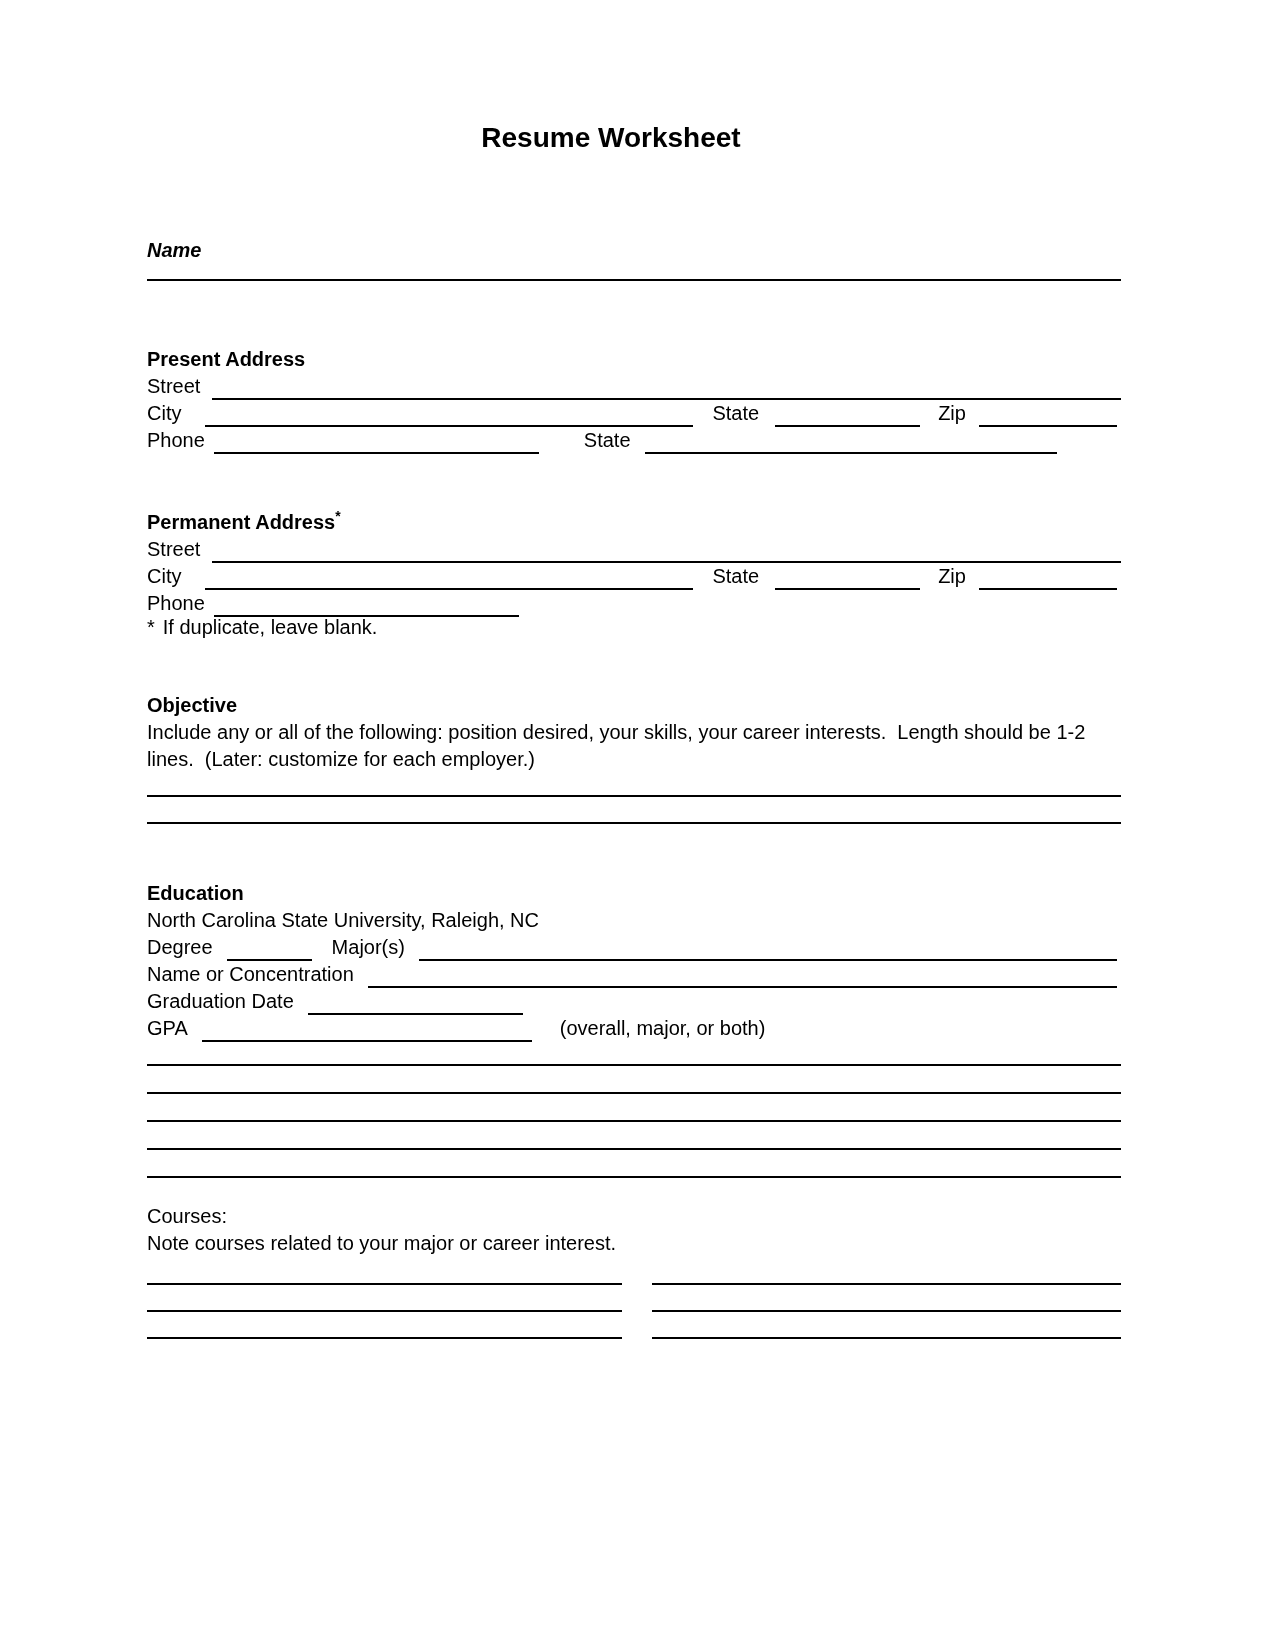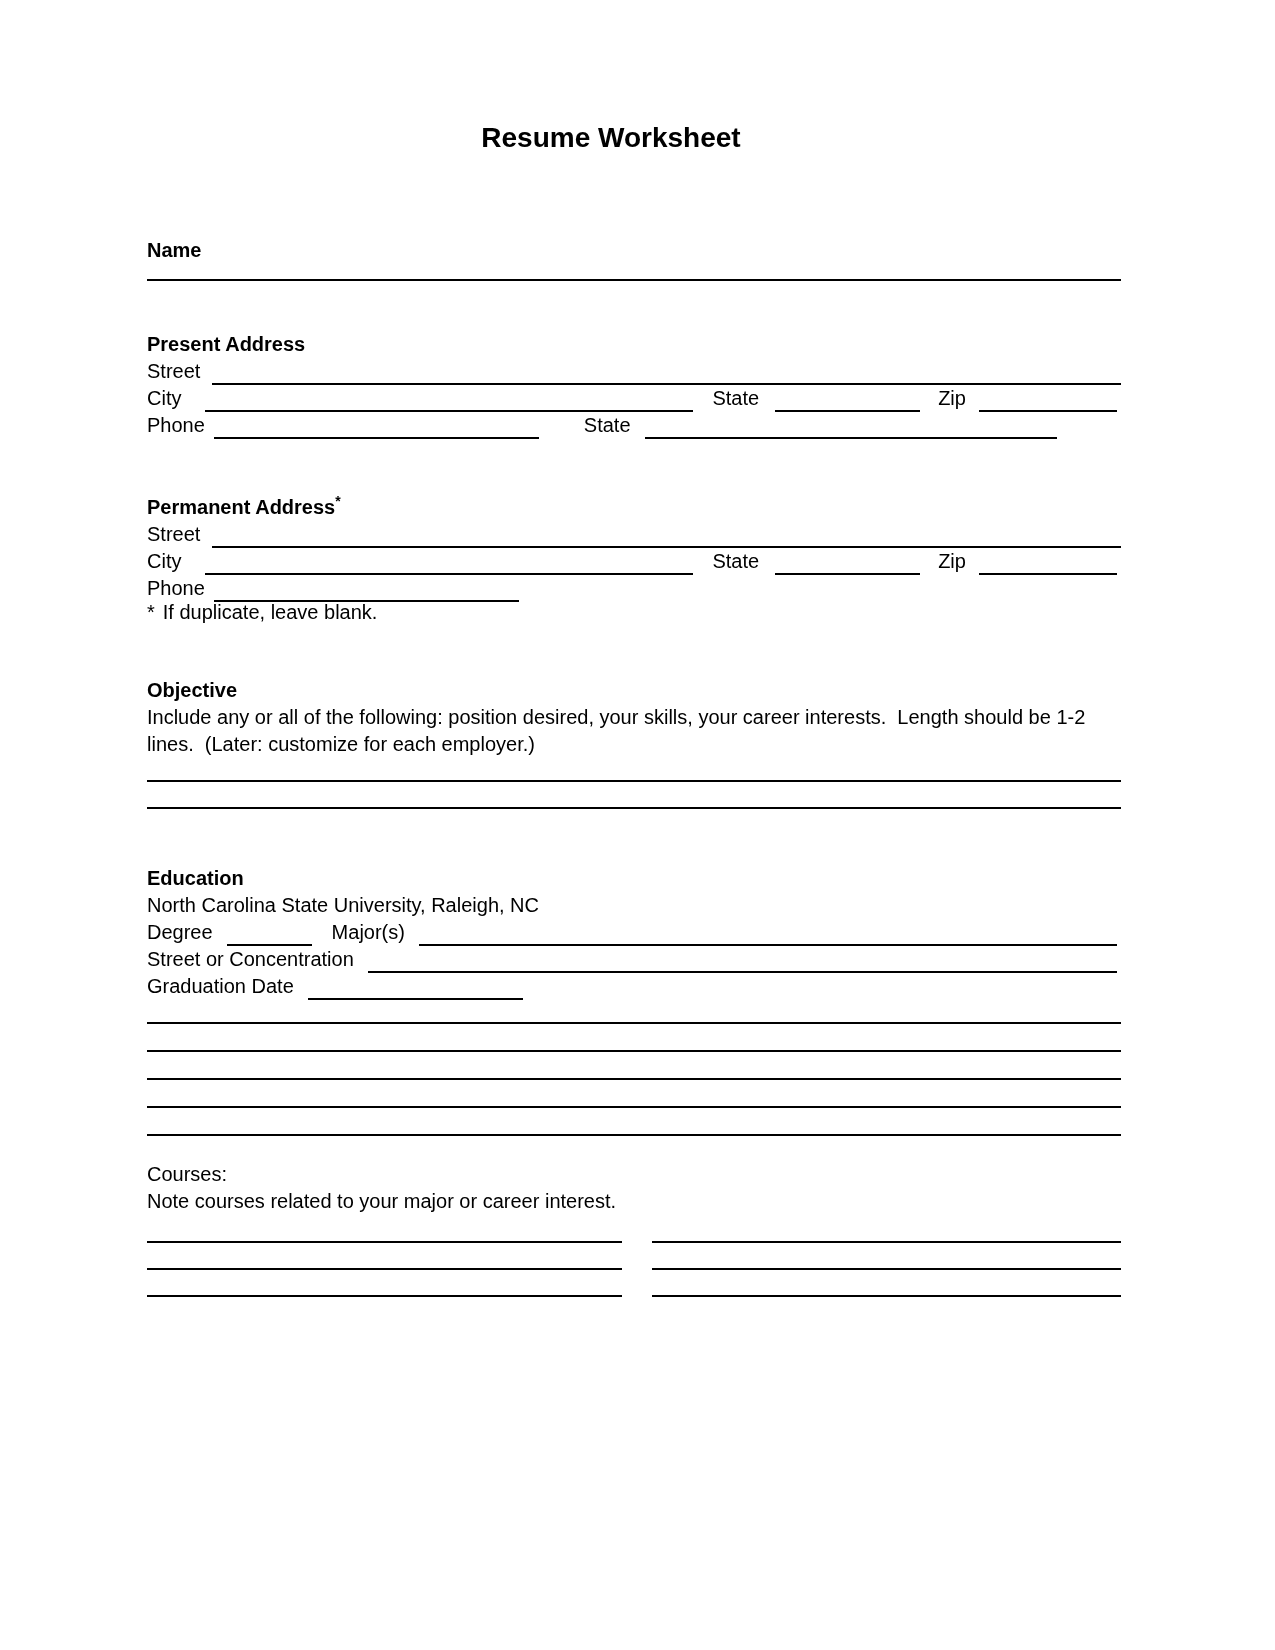--- a/index.html
+++ b/index.html
@@ -23,24 +23,24 @@
   }
   .doc-title {
     margin-top: 123px;
     padding-right: 46px;
     font-size: 28px;
     line-height: 30px;
     font-weight: bold;
     text-align: center;
   }
   .heading { font-weight: bold; }
-  .mt-name   { margin-top: 84px; }
+  .mt-name   { margin-top: 84px; font-style: italic; }
   .mt-sec55  { margin-top: 55px; }
   .mt-sec56  { margin-top: 56px; }
-  .mt-sec65  { margin-top: 50px; }
+  .mt-sec65  { margin-top: 65px; }
   .row { display: flex; align-items: flex-end; }
   .fill {
     border-bottom: 2px solid #000;
     height: 22px;
     flex: 0 0 auto;
   }
   .fill.grow { flex: 1 1 auto; }
   .rule {
     border-bottom: 2px solid #000;
     height: 0;
@@ -144,26 +144,31 @@
 
   <div class="heading mt-sec56">Education</div>
   <div>North Carolina State University, Raleigh, NC</div>
   <div class="row">
     <span>Degree</span>
     <span class="fill w85 g14"></span>
     <span class="g20">Major(s)</span>
     <span class="fill grow g14 mr4"></span>
   </div>
   <div class="row">
-    <span>Street or Concentration</span>
+    <span>Name or Concentration</span>
     <span class="fill grow g14 mr4"></span>
   </div>
   <div class="row">
     <span>Graduation Date</span>
     <span class="fill w215 g14"></span>
+  </div>
+  <div class="row">
+    <span>GPA</span>
+    <span class="fill w330 g14"></span>
+    <span class="g28">(overall, major, or both)</span>
   </div>
   <div class="rule mt22"></div>
   <div class="rule mt26"></div>
   <div class="rule mt26"></div>
   <div class="rule mt26"></div>
   <div class="rule mt26"></div>
 
   <div class="mt25 rule" style="border:none; height:0; margin-top:0;"></div>
   <div style="margin-top:25px;">Courses:</div>
   <div>Note courses related to your major or career interest.</div>

